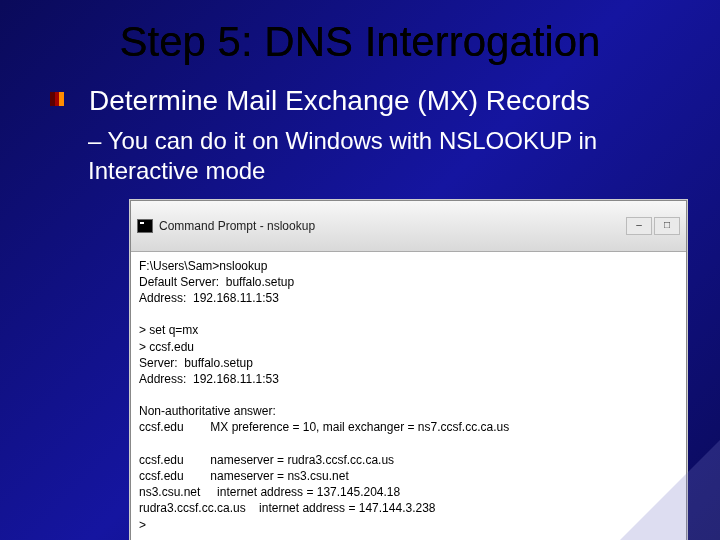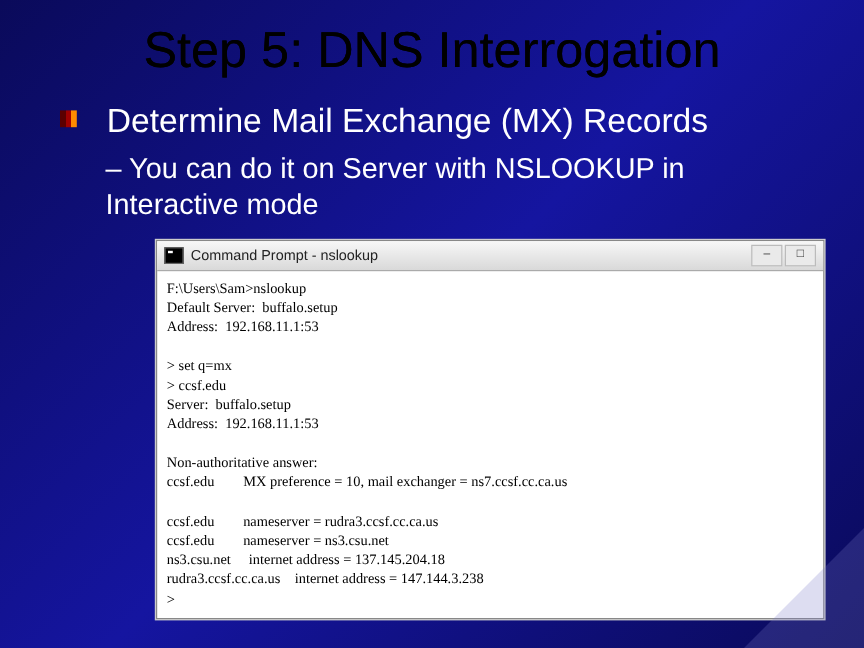--- a/index.html
+++ b/index.html
@@ -35,47 +35,47 @@
       background:linear-gradient(to right,#5a0000 0 33%,#a00000 33% 66%,#ff8c00 66% 100%);}
   .b1{font-size:28px;color:#fff;line-height:1.2;}
   .sub{margin:8px 0 14px 48px;font-size:24px;color:#fff;line-height:1.25;}
   .cmdwin{
     margin-left:90px;width:555px;background:#fff;color:#000;
     border:1px solid #888;box-shadow:0 0 0 1px #ccc;
   }
   .cmdtitle{
     display:flex;align-items:center;gap:6px;
     height:24px;background:linear-gradient(#f7f7f7,#d9d9d9);
-    border-bottom:1px solid #aaa;padding:0 6px;font-size:12px;color:#222;
+    border-bottom:1px solid #aaa;padding:13px 6px;font-size:12px;color:#222;
     font-family:"Segoe UI",Tahoma,sans-serif;
   }
   .cmdicon{width:14px;height:12px;background:#000;border:1px solid #666;position:relative;}
   .cmdicon::after{content:"";position:absolute;left:2px;top:2px;width:4px;height:2px;background:#fff;}
   .cmdbody{
-    font-family:Liberation Serif, serif;
+    font-family:Liberation Sans, sans-serif;
     font-size:12px;line-height:1.35;padding:6px 8px 8px 8px;white-space:pre;
     color:#000;
   }
   .winbtns{margin-left:auto;display:flex;gap:2px;}
   .winbtn{width:24px;height:16px;background:#eaeaea;border:1px solid #bbb;font-size:10px;line-height:14px;text-align:center;color:#333;}
   
   .title{color:#000;text-align:center;}
 </style>
 </head>
 <body>
 
 <div class="slide">
   <h1 class="title">Step 5: DNS Interrogation</h1>
 
   <div class="bullet-row">
     <div class="sq"></div>
     <div class="b1">Determine Mail Exchange (MX) Records</div>
   </div>
 
-  <div class="sub">– You can do it on Server with NSLOOKUP in Interactive mode</div>
+  <div class="sub">– You can do it on Windows with NSLOOKUP in Interactive mode</div>
 
   <div class="cmdwin">
     <div class="cmdtitle">
       <div class="cmdicon"></div>
       <span>Command Prompt - nslookup</span>
       <div class="winbtns">
         <div class="winbtn">–</div>
         <div class="winbtn">□</div>
       </div>
     </div>

